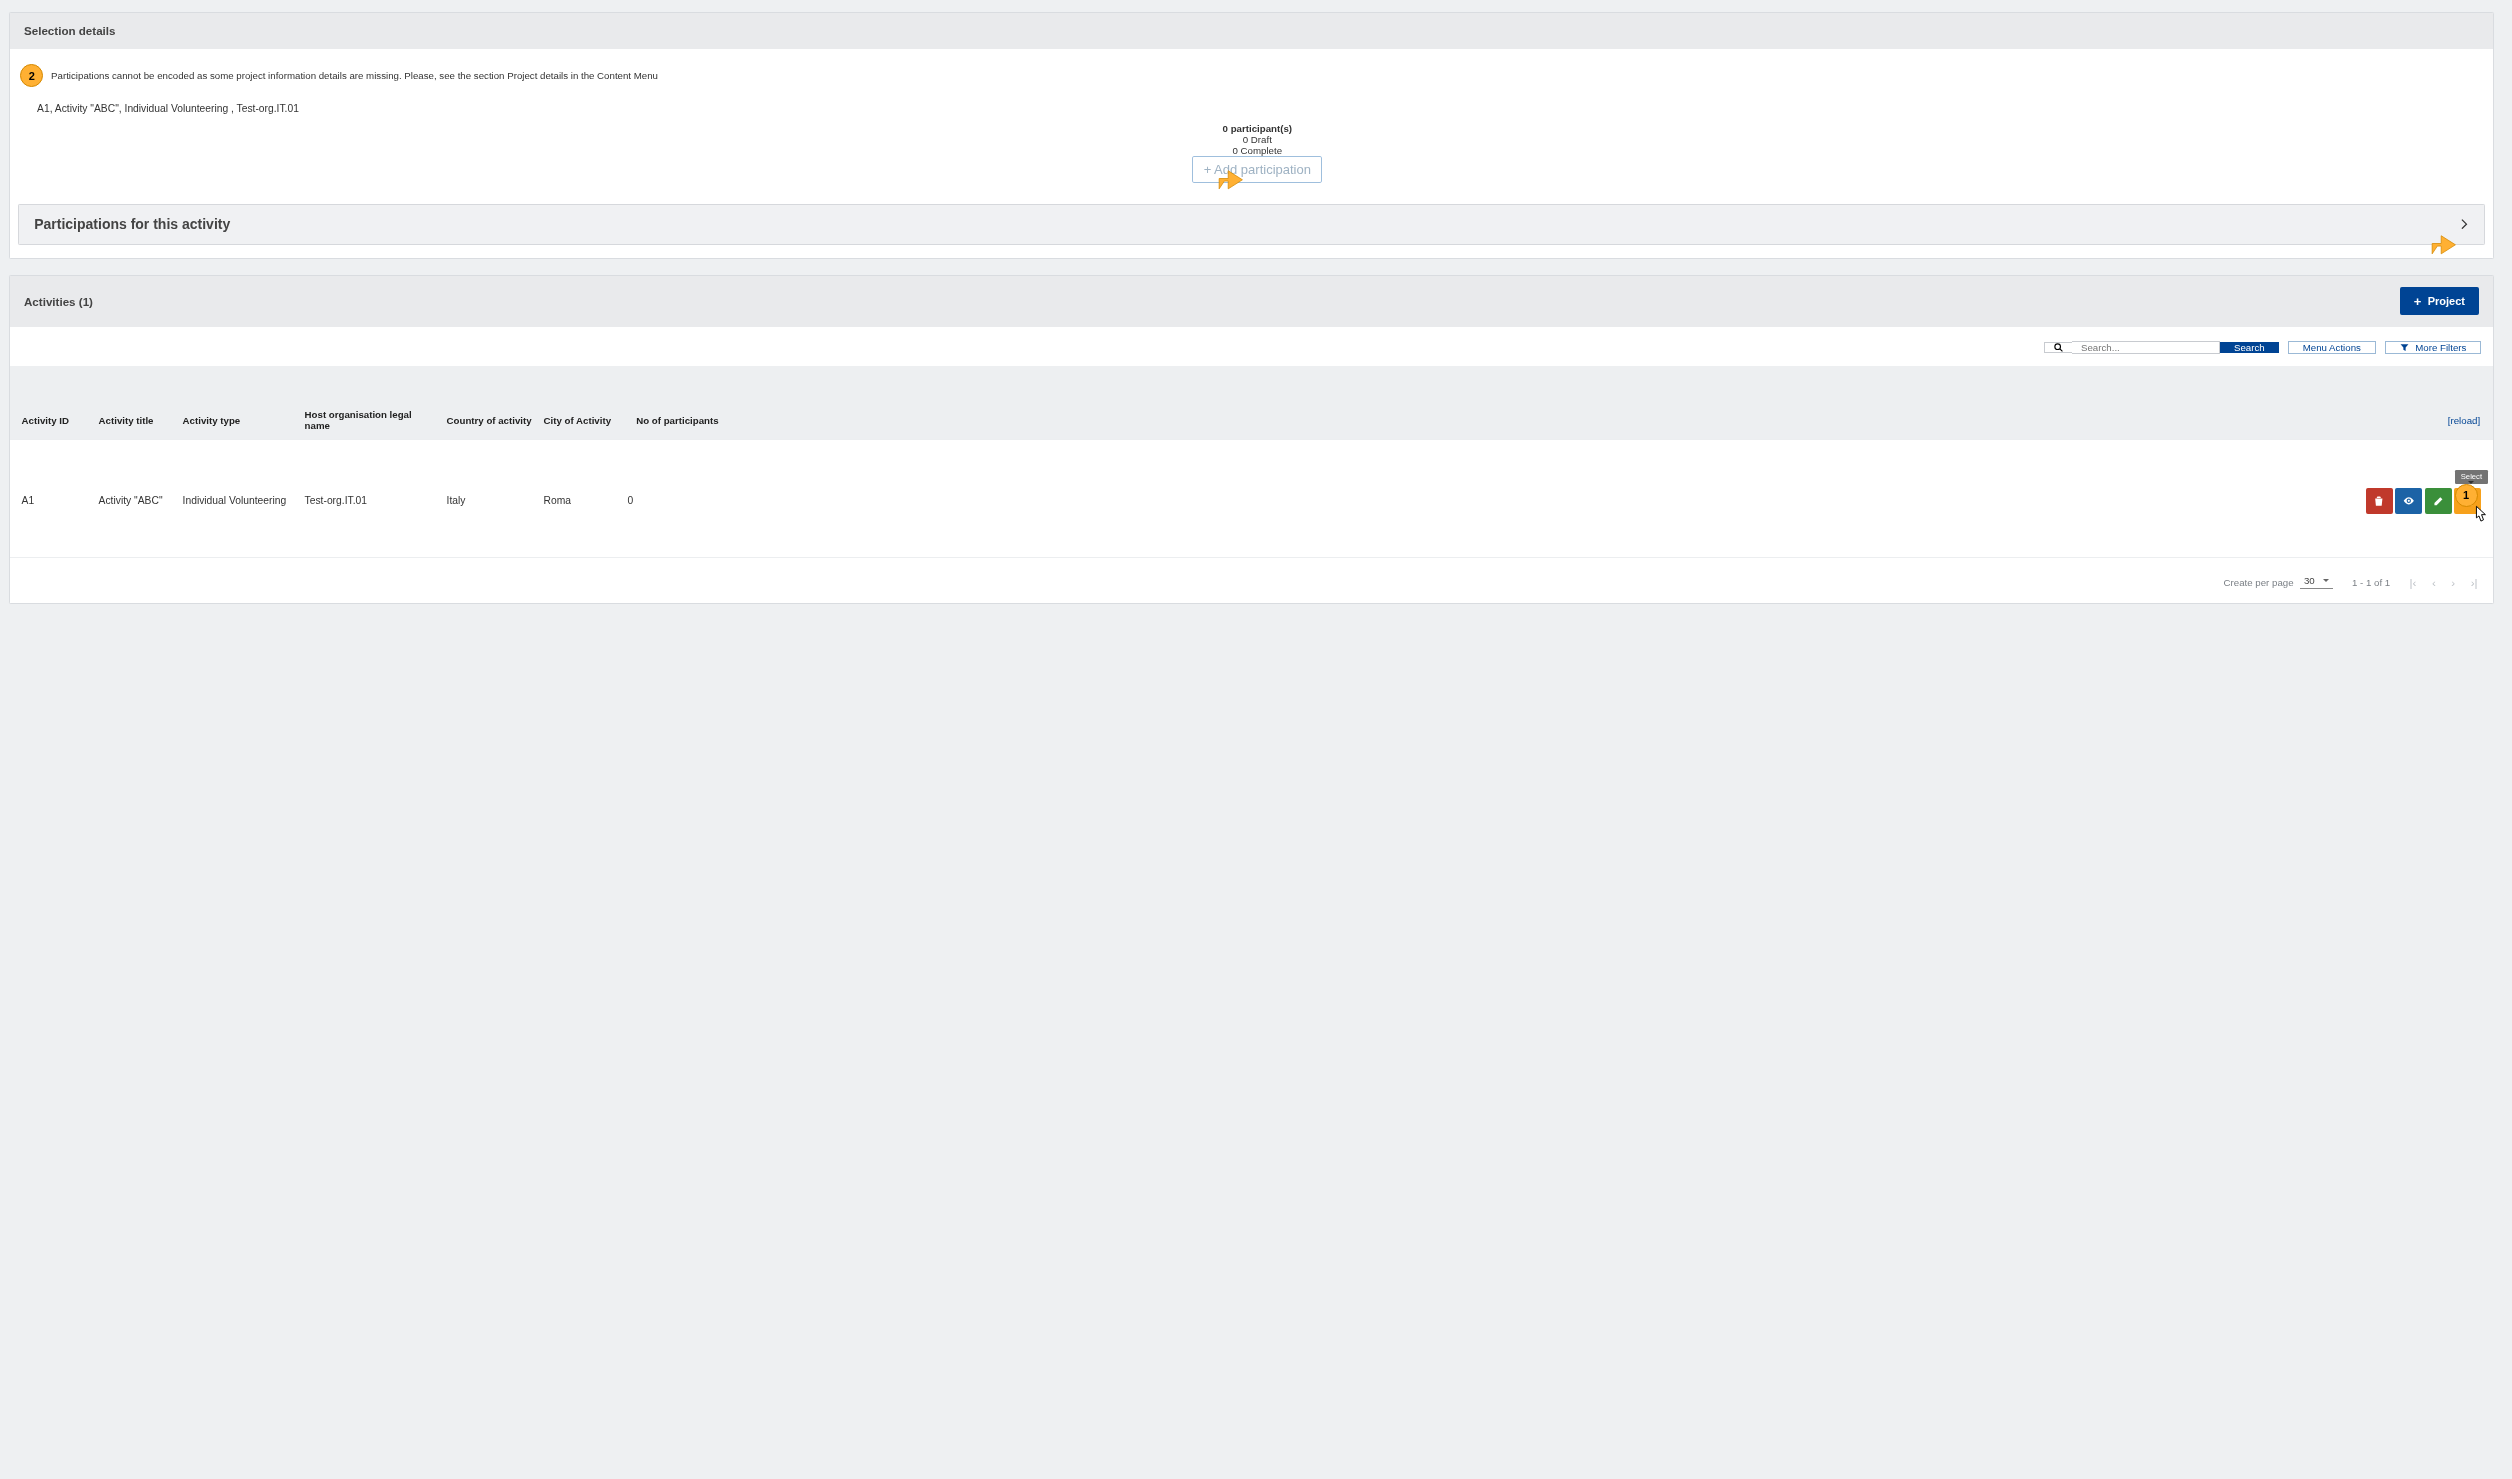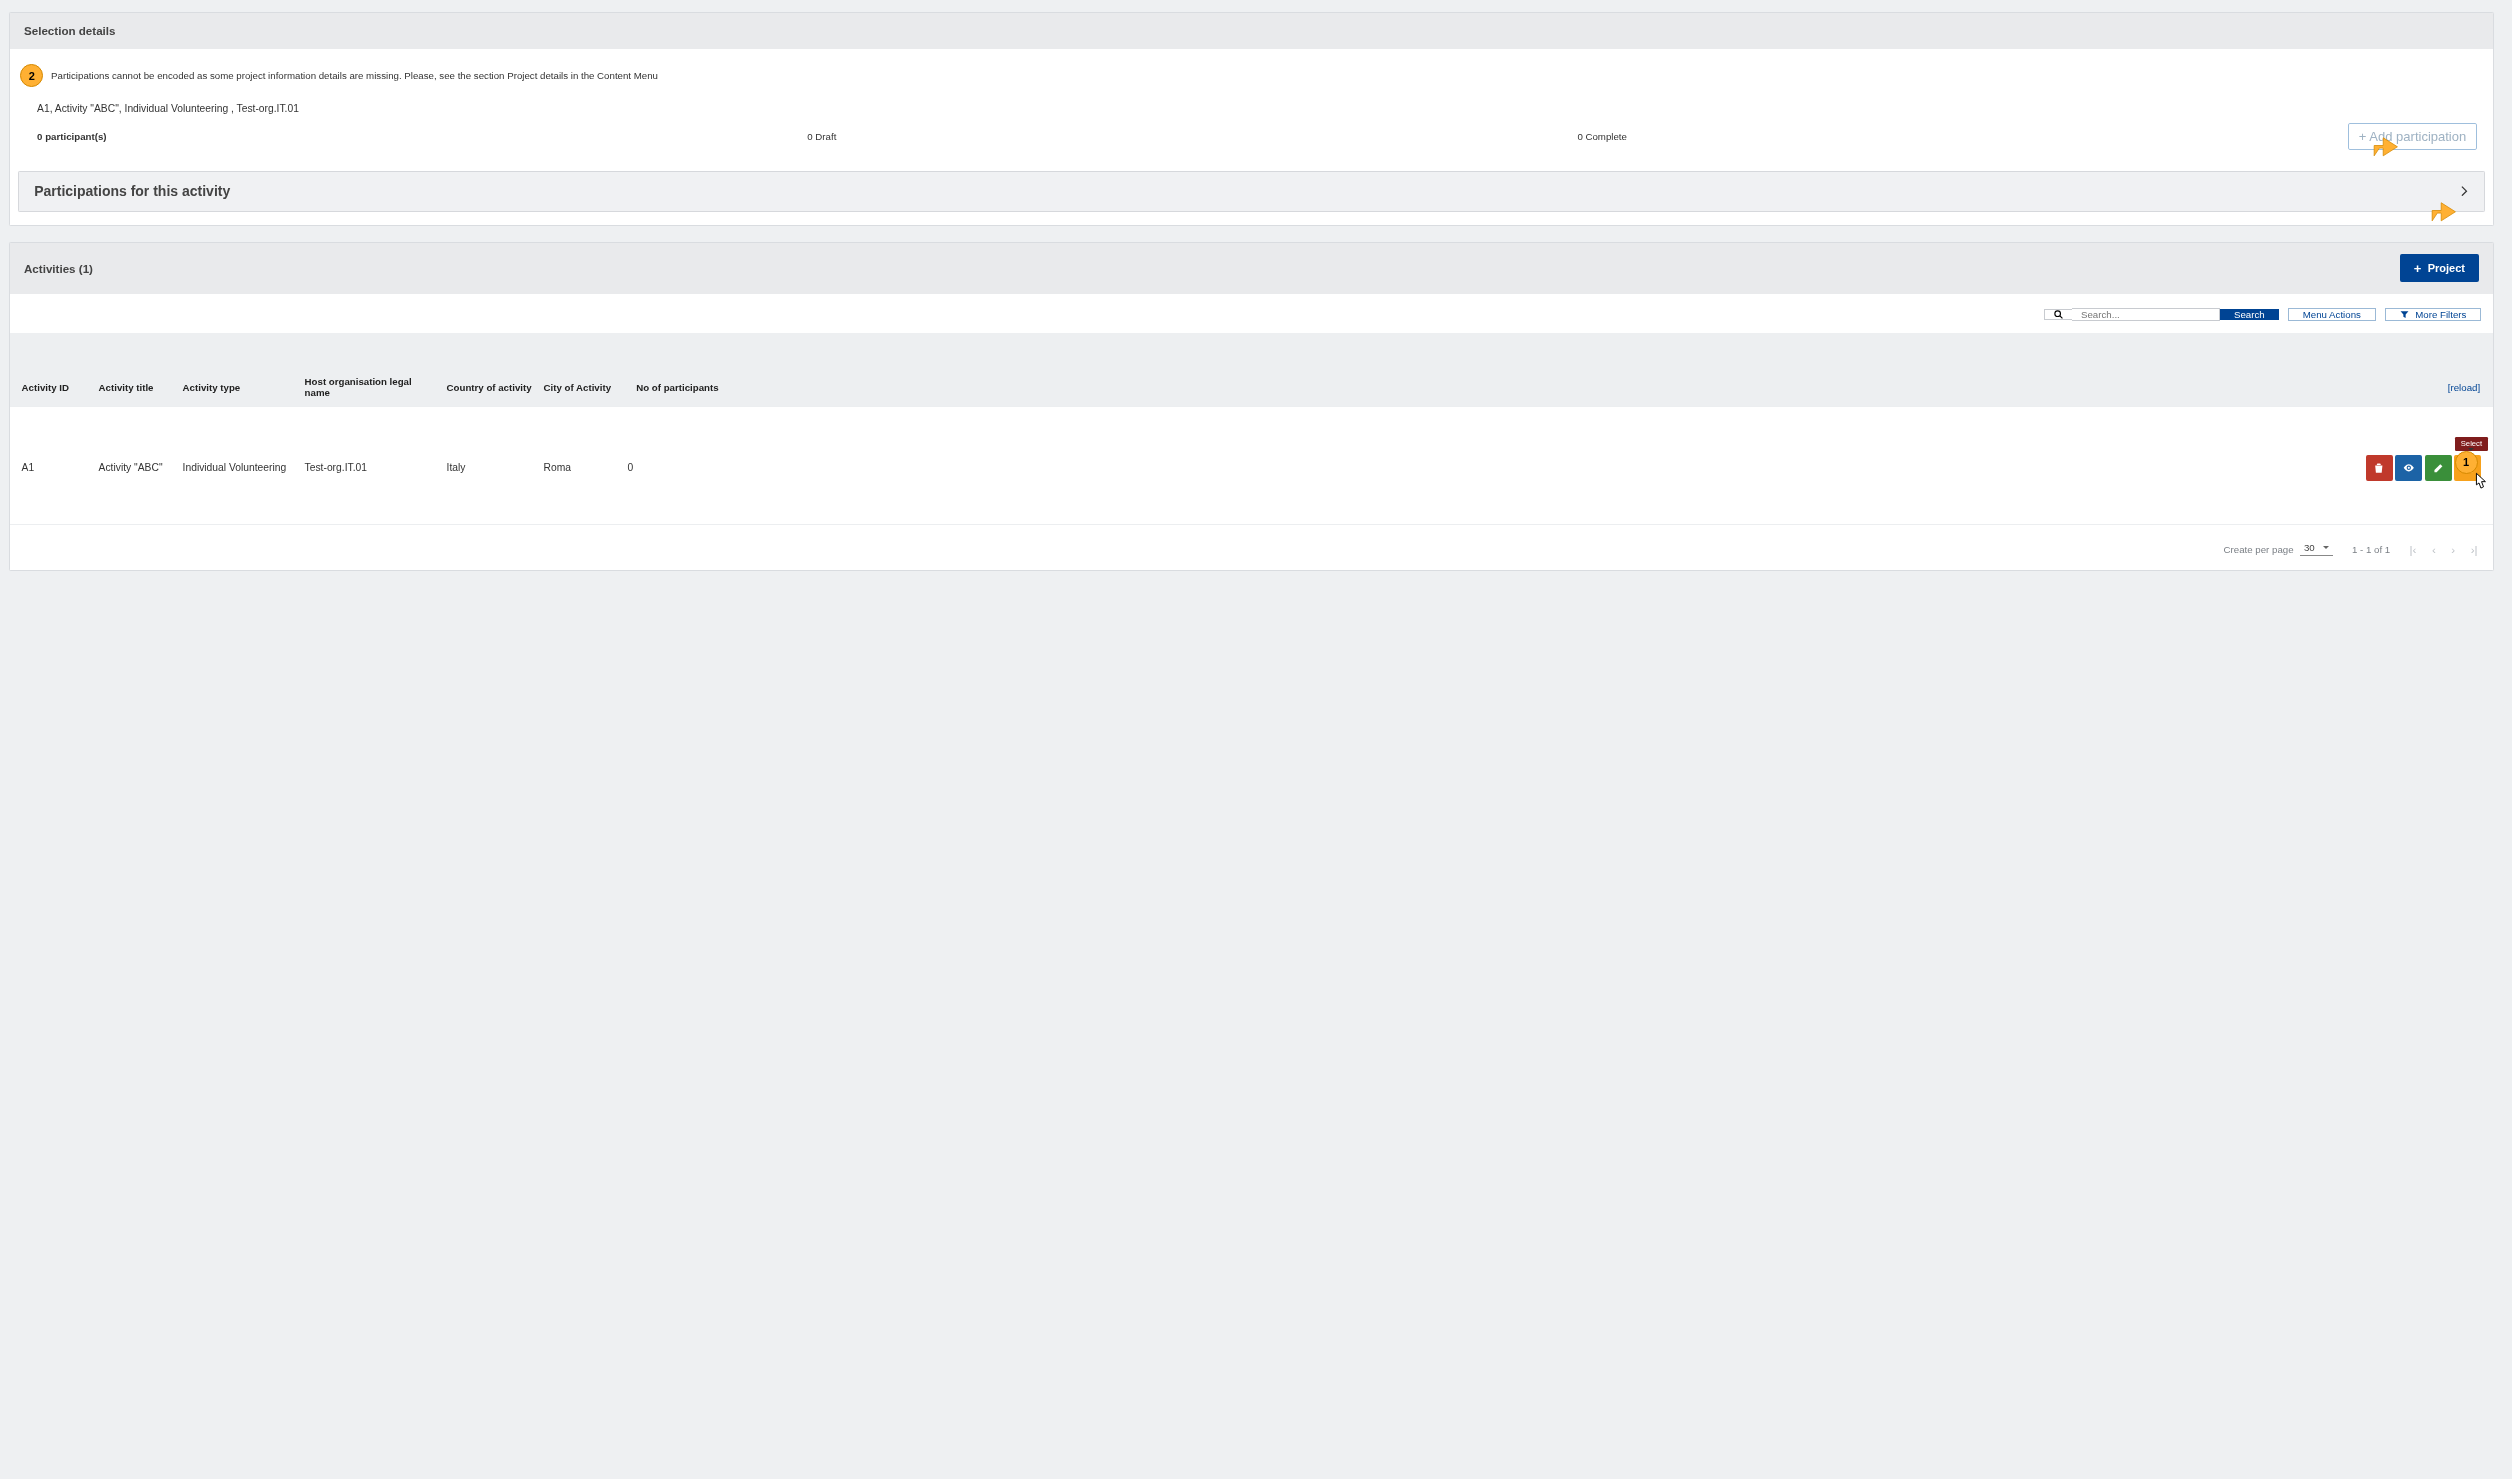--- a/index.html
+++ b/index.html
@@ -41,21 +41,21 @@
     font-weight:bold;
     color:#444;
     display:flex;
     justify-content:space-between;
     align-items:center;
   }
 
   .selection-body{padding:15.5px 15.5px 5.2px 15.5px;}
   .warning-line{display:flex;align-items:center;gap:5.2px;margin-bottom:15.5px;}
   .activity-line{color:#333;margin:0 0 9px 11.6px;font-size:10.3px;}
-  .stats-row{display:flex;align-items:center;margin:0 0 11.6px 11.6px;}
+  .stats-row{display:flex;align-items:center;margin:0 0 11.6px 11.6px;flex-direction:column;}
   .stats-row .cell{flex:1;}
   .stats-row .cell.bold{font-weight:bold;}
   .stats-row .btn-wrap{flex:0 0 auto;}
 
   .add-part-btn{
     background:#fff;border:0.6px solid #8fb4d8;color:#8ea5b9;
     padding:5.2px 10.3px;font-size:13px;border-radius:1.9px;
     cursor:not-allowed;opacity:.85;
   }
 
@@ -97,21 +97,21 @@
 
   .reload{color:var(--blue);font-weight:normal;font-size:9.7px;margin-right:1.3px;}
 
   .action-btn{width:27px;height:26px;border:none;border-radius:1.9px;display:inline-flex;align-items:center;justify-content:center;cursor:pointer;margin-left:2.6px;}
   .action-btn svg{width:11.6px;height:11.6px;fill:#fff;}
   .ab-del{background:var(--red);}
   .ab-view{background:var(--blue-btn);}
   .ab-edit{background:var(--green);}
   .ab-select{background:var(--orange);}
 
-  .tooltip{position:absolute;top:-18px;right:-1.3px;background:#7f1d1d;color:#fff;font-size:7.7px;padding:2.6px 5.8px;border-radius:1.3px;}
+  .tooltip{position:absolute;top:-18px;right:-1.3px;background:#737373;color:#fff;font-size:7.7px;padding:2.6px 5.8px;border-radius:1.3px;}
   .tooltip:after{content:"";position:absolute;left:50%;bottom:-3.2px;margin-left:-3.2px;border:3.2px solid transparent;border-top-color:#333;}
 
   .footer{display:flex;justify-content:flex-end;align-items:center;gap:19.3px;padding:17px 15.5px 13px;color:#7a7f85;border-top:0.6px solid #eceef0;margin-top:32px;}
   .ipp-select{display:inline-flex;align-items:center;gap:5.2px;padding-bottom:1.3px;color:#444;}
   .ipp-underline{border-bottom:0.6px solid #888;padding:0 18px 1.3px 3.9px;position:relative;}
   .ipp-underline:after{content:"";position:absolute;right:3.9px;top:3.9px;border:3.2px solid transparent;border-top-color:#666;}
   .pager{display:flex;gap:15.5px;color:#bfc3c8;font-size:11.6px;}
   .pager span{cursor:default;}
 
   .callout{width:23px;height:23px;border-radius:50%;background:#ffb033;border:1.3px solid #d58900;display:inline-flex;align-items:center;justify-content:center;font-weight:bold;font-size:11px;color:#000;position:absolute;z-index:5;}

